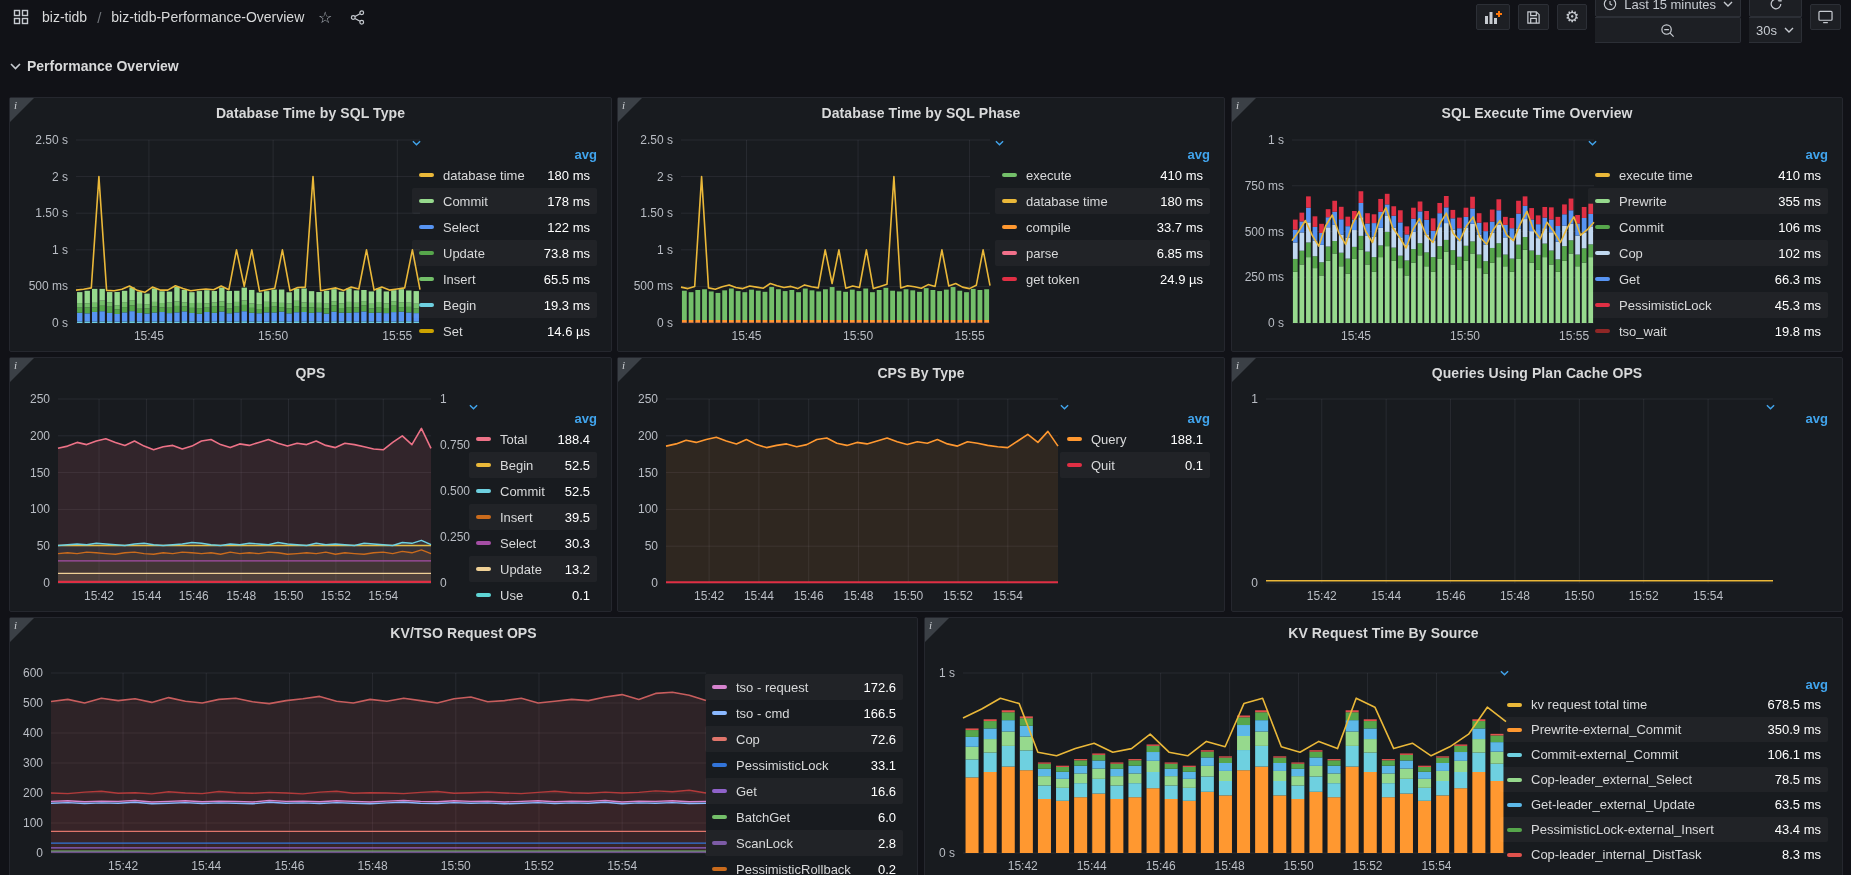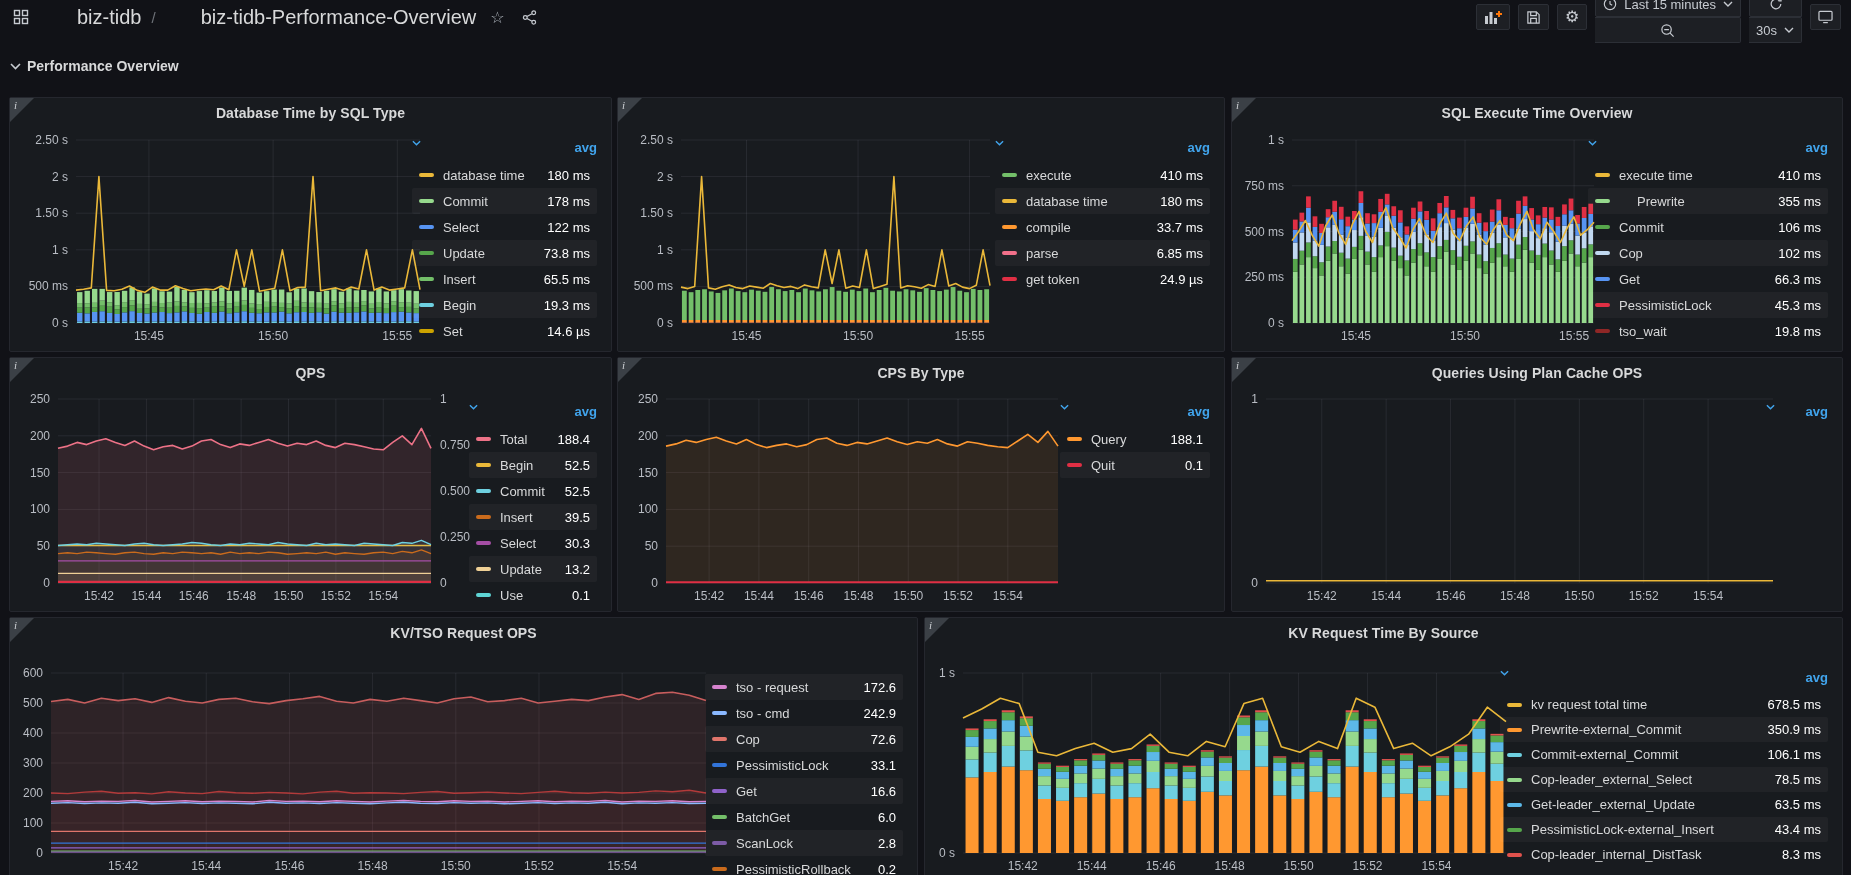--- a/index.html
+++ b/index.html
@@ -6,21 +6,21 @@
   body{
     width:1851px;height:875px;overflow:hidden;position:relative;
     background:#111217;color:#d8d9da;
     font-family:"Liberation Sans",sans-serif;
     -webkit-font-smoothing:antialiased;
   }
   
   .navbar{position:absolute;top:0;left:0;width:100%;height:34px;display:flex;align-items:center;
     padding:0 10px;box-sizing:border-box;background:#111217;}
   .nav-left{display:flex;align-items:center;gap:10px;}
-  .crumb{font-size:20px;font-weight:500;color:#d8d9da;cursor:pointer;margin-left:35px;}
+  .crumb{font-size:14px;font-weight:500;color:#d8d9da;cursor:pointer;}
   .crumb-sep{color:#6e7278;font-size:15px;}
   .nav-icon{display:inline-flex;align-items:center;justify-content:center;width:22px;height:22px;color:#aeb4bc;cursor:pointer;}
   .nav-right{margin-left:auto;display:flex;align-items:center;gap:8px;}
   .tool-btn{display:inline-flex;align-items:center;justify-content:center;gap:7px;height:26px;min-width:30px;
     background:#1d1f24;border:1px solid #2c2f36;border-radius:2px;color:#c7cbd1;font-size:13px;
     padding:0 7px;box-sizing:border-box;cursor:pointer;}
   .btn-group{display:flex;flex-direction:column;}
   .btn-group .tool-btn:first-child{border-top-right-radius:0;border-bottom-right-radius:0;}
   .btn-group .tool-btn:last-child{border-top-left-radius:0;border-bottom-left-radius:0;border-left:none;}
   .gear-glyph{font-size:16px;line-height:1;}
@@ -30,21 +30,21 @@
   
   .panel{position:absolute;background:#181b1f;border:1px solid #25272e;border-radius:2px;box-sizing:border-box;}
   .panel-title{position:absolute;top:7px;left:0;width:100%;text-align:center;font-size:14px;font-weight:600;
     color:#d8d9da;cursor:pointer;letter-spacing:.1px;}
   .info-corner{position:absolute;top:0;left:0;width:0;height:0;
     border-top:24px solid #3b4046;border-right:24px solid transparent;cursor:pointer;}
   .info-corner span{position:absolute;top:-23px;left:4px;font-size:11px;font-style:italic;font-family:"Liberation Serif",serif;color:#cfd2d6;}
   .panel svg{position:absolute;top:0;left:0;}
   
   .legend{position:absolute;right:14px;display:flex;flex-direction:column;font-size:13px;}
-  .lg-header{display:flex;align-items:flex-start;justify-content:flex-end;gap:4px;height:22px;
+  .lg-header{display:flex;align-items:flex-end;justify-content:flex-end;gap:4px;height:22px;
     color:#41a4ec;font-weight:700;cursor:pointer;}
   .lg-row{display:flex;align-items:center;height:26px;padding:0 7px;border-radius:2px;cursor:pointer;}
   .lg-row.striped{background:rgba(255,255,255,0.04);}
   .lg-swatch{width:15px;height:4px;border-radius:2px;flex:0 0 auto;}
   .lg-label{margin-left:9px;color:#d8d9da;white-space:nowrap;}
   .lg-value{margin-left:auto;padding-left:14px;color:#ffffff;white-space:nowrap;}
 </style>
 </head>
 <body>
 
@@ -437,20 +437,21 @@
           <span class="lg-swatch" style="background:#CCA300"></span>
           <span class="lg-label">Set</span>
           <span class="lg-value">14.6 µs</span>
         </div>
       </div>
     </div>
     <div class="panel" style="left: 617px; top: 97px; width: 608px; height: 255px;">
       <div class="info-corner">
         <span>i</span>
       </div>
+      <div class="panel-title">Database Time by SQL Phase</div>
       <svg width="608" height="255">
         <line x1="63" y1="42" x2="372" y2="42" stroke="rgba(204,204,220,0.09)" stroke-width="1"></line>
         <text x="55" y="46" text-anchor="end" fill="#b9bdc4" font-size="12">2.50 s</text>
         <line x1="63" y1="78.6" x2="372" y2="78.6" stroke="rgba(204,204,220,0.09)" stroke-width="1"></line>
         <text x="55" y="82.6" text-anchor="end" fill="#b9bdc4" font-size="12">2 s</text>
         <line x1="63" y1="115.2" x2="372" y2="115.2" stroke="rgba(204,204,220,0.09)" stroke-width="1"></line>
         <text x="55" y="119.2" text-anchor="end" fill="#b9bdc4" font-size="12">1.50 s</text>
         <line x1="63" y1="151.8" x2="372" y2="151.8" stroke="rgba(204,204,220,0.09)" stroke-width="1"></line>
         <text x="55" y="155.8" text-anchor="end" fill="#b9bdc4" font-size="12">1 s</text>
         <line x1="63" y1="188.4" x2="372" y2="188.4" stroke="rgba(204,204,220,0.09)" stroke-width="1"></line>
@@ -896,21 +897,21 @@
           <span>avg</span>
           <svg width="9" height="6" viewBox="0 0 10 6" fill="none" stroke="#41a4ec" stroke-width="1.6">
             <path d="M1 1l4 4 4-4"></path>
           </svg>
         </div>
         <div class="lg-row" style="height: 26px;">
           <span class="lg-swatch" style="background:#EAB839"></span>
           <span class="lg-label">execute time</span>
           <span class="lg-value">410 ms</span>
         </div>
-        <div class="lg-row striped" style="height: 26px; gap: 18px;">
+        <div class="lg-row striped" style="height: 26px;">
           <span class="lg-swatch" style="background:#96D98D"></span>
           <span class="lg-label">Prewrite</span>
           <span class="lg-value">355 ms</span>
         </div>
         <div class="lg-row" style="height: 26px;">
           <span class="lg-swatch" style="background:#56A64B"></span>
           <span class="lg-label">Commit</span>
           <span class="lg-value">106 ms</span>
         </div>
         <div class="lg-row striped" style="height: 26px;">
@@ -1167,21 +1168,21 @@
       </svg>
       <div class="legend" style="width: 198px; top: 56px;">
         <div class="lg-row striped" style="height: 26px;">
           <span class="lg-swatch" style="background:#D683CE"></span>
           <span class="lg-label">tso - request</span>
           <span class="lg-value">172.6</span>
         </div>
         <div class="lg-row" style="height: 26px;">
           <span class="lg-swatch" style="background:#8AB8FF"></span>
           <span class="lg-label">tso - cmd</span>
-          <span class="lg-value">242.9</span>
+          <span class="lg-value">166.5</span>
         </div>
         <div class="lg-row striped" style="height: 26px;">
           <span class="lg-swatch" style="background:#E0756B"></span>
           <span class="lg-label">Cop</span>
           <span class="lg-value">72.6</span>
         </div>
         <div class="lg-row" style="height: 26px;">
           <span class="lg-swatch" style="background:#3274D9"></span>
           <span class="lg-label">PessimisticLock</span>
           <span class="lg-value">33.1</span>

